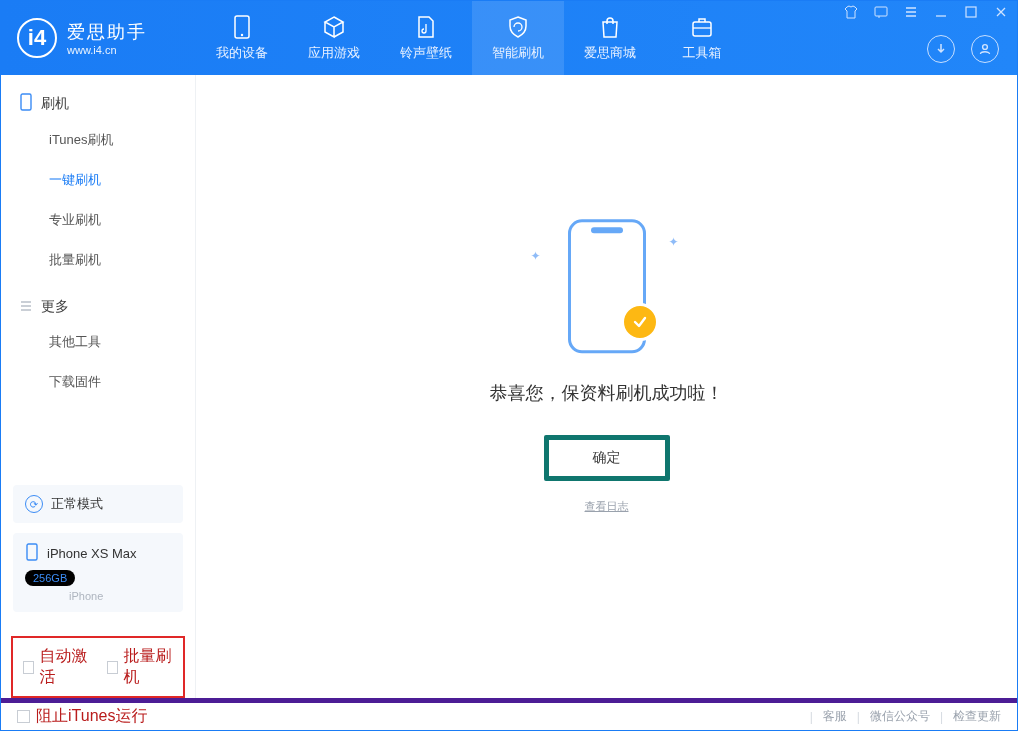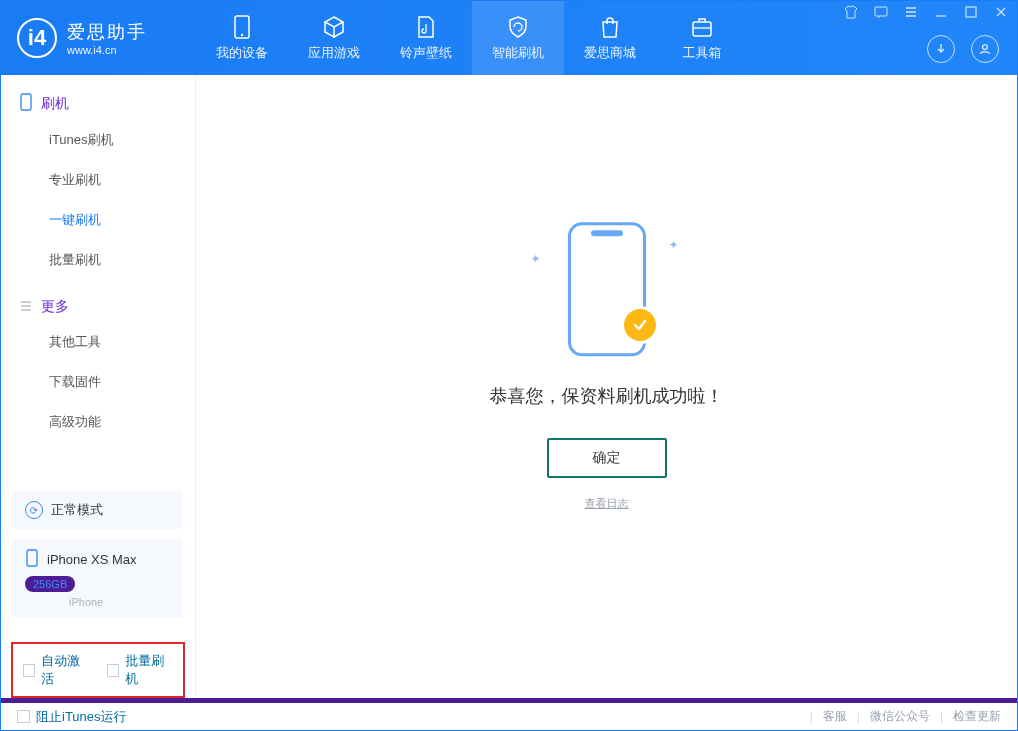--- a/index.html
+++ b/index.html
@@ -95,21 +95,21 @@
   flex-direction: column;
 }
 .side-sec {
   padding: 18px 0 0 0;
 }
 .side-sec-hdr {
   display: flex;
   align-items: center;
   padding: 0 18px 6px 18px;
   font-size: 14px;
-  color: #6d28d9;
+  color: #404040;
   font-weight: 500;
   gap: 8px;
 }
 .side-item {
   padding: 11px 0 11px 48px;
   font-size: 13px;
   color: #555;
   cursor: pointer;
 }
 .side-item.active { color: #1a7cf5; }
@@ -120,42 +120,42 @@
 .card {
   background: #f5f8fc;
   border-radius: 4px;
   padding: 10px 12px;
   margin-top: 10px;
   font-size: 13px;
 }
 .card .row1 { display: flex; align-items: center; gap: 8px; color: #333; font-weight: 500; }
 .chip {
   display: inline-block;
-  background: #4c1d95;
+  background: #000000;
   color: #3b8cf5;
   font-size: 11px;
   padding: 2px 8px;
   border-radius: 9px;
   margin-top: 6px;
 }
 .card .sub { color: #aeb5bf; font-size: 11px; margin-top: 4px; margin-left: 44px; }
 .mode-icon {
   width: 18px; height: 18px; border: 1.5px solid #3b8cf5; border-radius: 50%;
   display: flex; align-items: center; justify-content: center;
   font-size: 10px; color: #3b8cf5;
 }
 .redbox {
   border: 2px solid #e02828;
   padding: 8px 10px;
   margin: 12px 10px 0 10px;
   display: flex;
   gap: 18px;
   align-items: center;
 }
-.checkbox-row { display: flex; align-items: center; gap: 6px; color: #0369a1; font-size: 13px; }
+.checkbox-row { display: flex; align-items: center; gap: 6px; color: #b91c1c; font-size: 16px; }
 .chk {
   width: 13px; height: 13px; border: 1px solid #c8cdd4; background: #fff;
 }
 .content {
   flex: 1;
   display: flex;
   flex-direction: column;
   align-items: center;
   justify-content: center;
   padding-bottom: 40px;
@@ -174,21 +174,21 @@
 .badge {
   position: absolute; right: 28px; bottom: 18px;
   width: 38px; height: 38px; background: #fdb813; border-radius: 50%;
   border: 3px solid #fff; display: flex; align-items: center; justify-content: center;
 }
 .spark { position: absolute; font-size: 12px; color: #8fbcf8; }
 .spark.s1 { left: 4px; top: 30px; }
 .spark.s2 { right: 8px; top: 16px; }
 .msg { font-size: 18px; color: #333; margin-bottom: 30px; }
 .confirm {
-  padding: 9px 44px; border: 2px solid #0f766e; background: #fff;
+  padding: 9px 44px; border: 5px solid #0f766e; background: #fff;
   font-size: 14px; color: #444; cursor: pointer; border-radius: 2px;
   margin-bottom: 18px;
 }
 .link { color: #9aa2ad; font-size: 11px; text-decoration: underline; cursor: pointer; }
 .statusbar {
   height: 32px;
   border-top: 5px solid #4c1d95;
   display: flex;
   align-items: center;
   padding: 0 16px;
@@ -320,34 +320,33 @@
 <div class="main-area">
   <div class="sidebar">
     <div class="side-sec">
       <div class="side-sec-hdr">
         <span><svg width="14" height="18" viewBox="0 0 14 18">
               <rect x="2" y="1" width="10" height="16" rx="1.5" fill="none" stroke="#3b8cf5" stroke-width="1.4"></rect>
             </svg></span>
         <span>刷机</span>
       </div>
       <div class="side-item">iTunes刷机</div>
+      <div class="side-item active">一键刷机</div>
       <div class="side-item">专业刷机</div>
-      <div class="side-item active">一键刷机</div>
       <div class="side-item">批量刷机</div>
     </div>
     <div class="side-sec">
       <div class="side-sec-hdr">
         <span><svg width="14" height="14" viewBox="0 0 14 14">
               <path d="M2 3 H12 M2 7 H12 M2 11 H12" stroke="#b9c0c9" stroke-width="1.3"></path>
             </svg></span>
         <span>更多</span>
       </div>
       <div class="side-item">其他工具</div>
       <div class="side-item">下载固件</div>
-      <div class="side-item">高级功能</div>
     </div>
 
     <div class="device-cards">
       <div class="card">
         <div class="row1">
           <span class="mode-icon">⟳</span>
           <span>正常模式</span>
         </div>
       </div>
       <div class="card">

